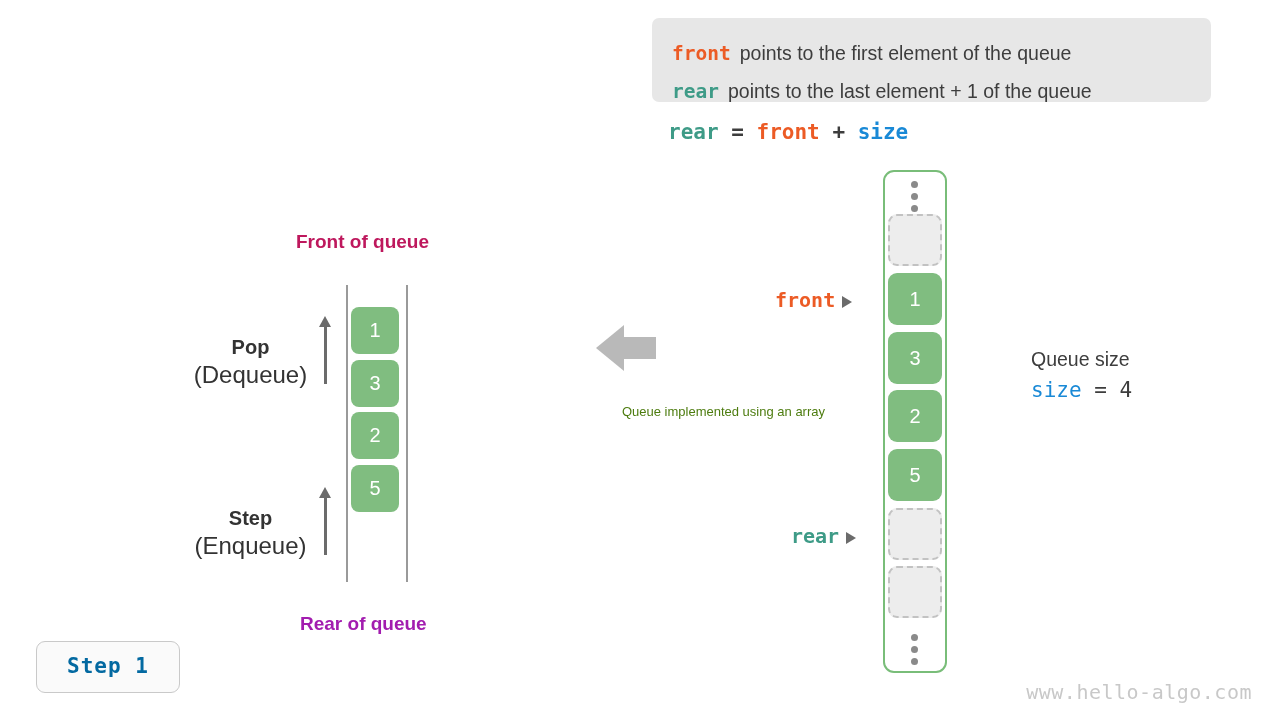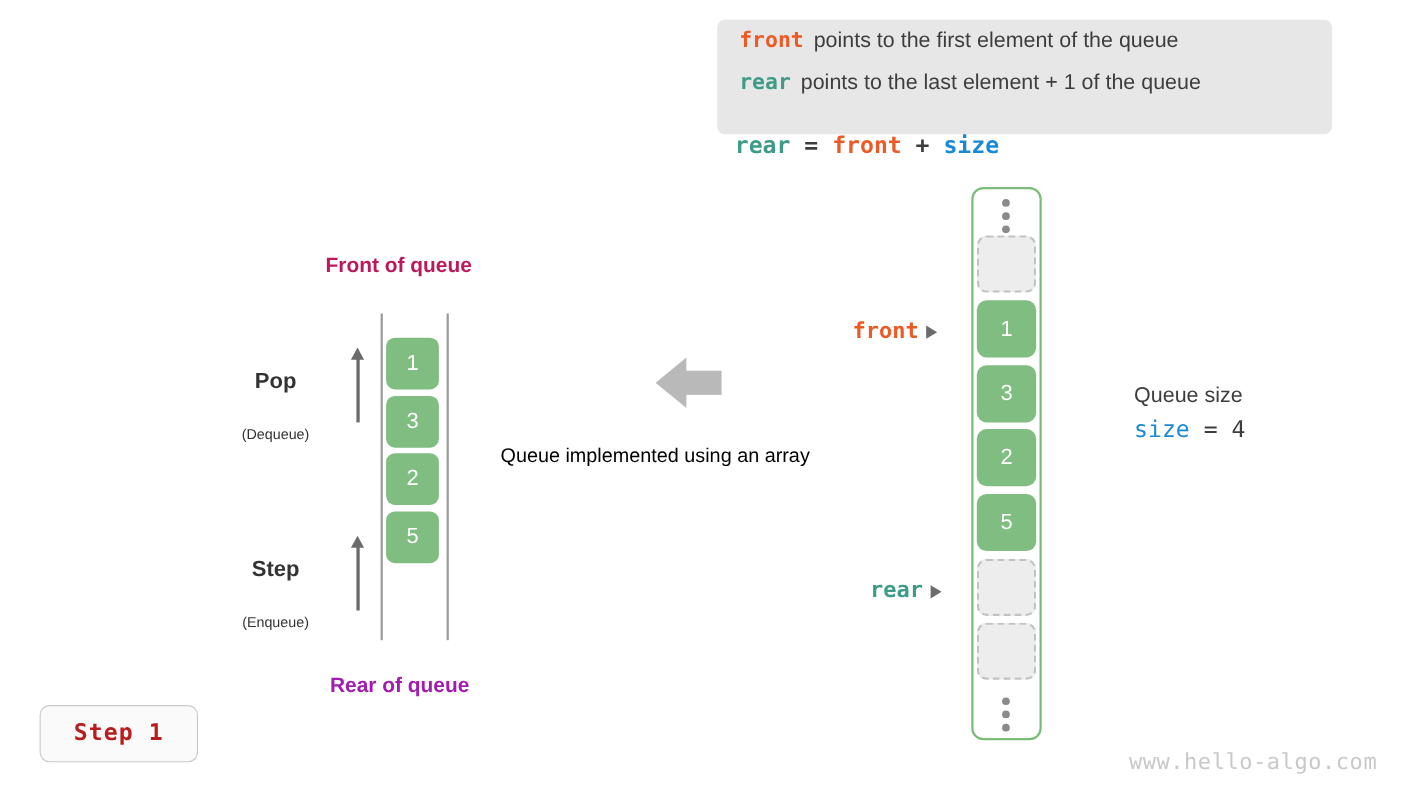--- a/index.html
+++ b/index.html
@@ -20,25 +20,25 @@
     width: 1280px;
     height: 720px;
   }
 
   
   .legend-box {
     position: absolute;
     left: 652px;
     top: 18px;
     width: 559px;
-    height: 104px;
+    height: 84px;
     background: #e7e7e7;
     border-radius: 7px;
     box-sizing: border-box;
-    padding: 0 20px 0 20px;
+    padding: 16px 20px 0 20px;
   }
   .legend-line {
     height: 38px;
     line-height: 38px;
     white-space: nowrap;
     font-size: 19.5px;
     color: #3d3d3d;
   }
   .kw {
     font-family: "DejaVu Sans Mono", monospace;
@@ -130,23 +130,22 @@
     text-align: center;
     white-space: nowrap;
     color: #333333;
   }
   .op-text .op-title {
     font-size: 20px;
     font-weight: bold;
     line-height: 27px;
   }
   .op-text .op-sub {
-    font-size: 13px;
+    font-size: 24px;
     line-height: 27px;
-    margin-top: 20px;
   }
 
   
   .big-arrow {
     position: absolute;
     left: 596px;
     top: 325px;
     width: 60px;
     height: 46px;
   }
@@ -165,23 +164,23 @@
     width: 0; height: 0;
     border-top: 23px solid transparent;
     border-bottom: 23px solid transparent;
     border-right: 28px solid #b9b9b9;
   }
   .mid-caption {
     position: absolute;
     left: 455px;
     top: 404px;
     width: 370px;
-    text-align: left;
-    font-size: 18px;
-    color: #000000;
+    text-align: right;
+    font-size: 13px;
+    color: #4d7c0f;
     white-space: nowrap;
   }
 
   
   .array-frame {
     position: absolute;
     left: 883px;
     top: 170px;
     width: 64px;
     height: 503px;
@@ -271,21 +270,21 @@
     height: 52px;
     border: 1.5px solid #c9c9c9;
     border-radius: 9px;
     background: #fafafa;
     box-sizing: border-box;
     text-align: center;
     line-height: 49px;
     font-family: "DejaVu Sans Mono", monospace;
     font-weight: bold;
     font-size: 21px;
-    color: #b91c1c;
+    color: #0369a1;
     letter-spacing: 1px;
   }
 
   
   .watermark {
     position: absolute;
     right: 28px;
     bottom: 16px;
     font-family: "DejaVu Sans Mono", monospace;
     font-size: 20px;

